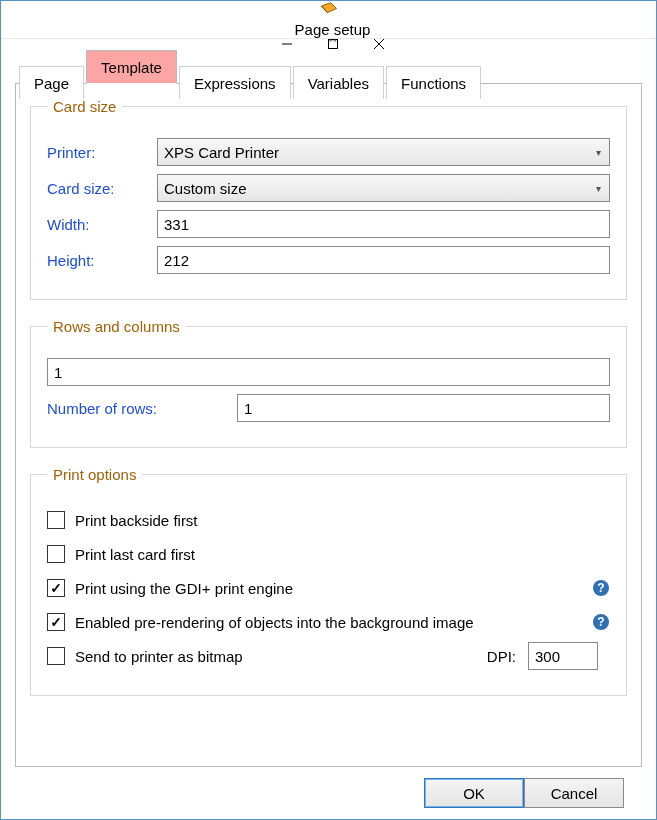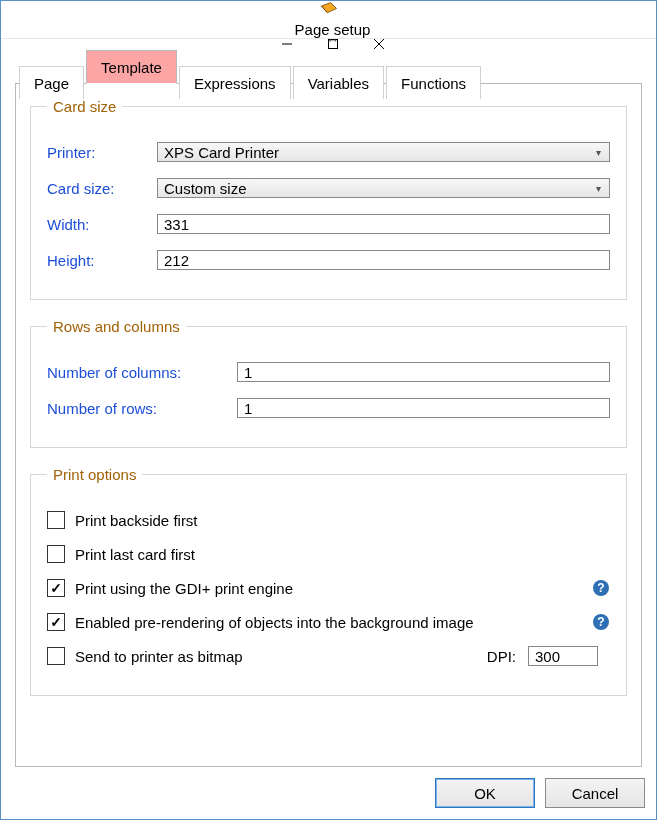--- a/index.html
+++ b/index.html
@@ -103,21 +103,21 @@
     display:flex; align-items:center;
     margin: 6px 0;
     min-height: 30px;
   }
   .lbl { color:#1d4ed8; }
   .cardsize .lbl { width: 110px; }
   .rowscols .lbl { width: 190px; }
 
   .field, .combo {
     flex:1;
-    height: 20px;
+    height: 28px;
     border: 1px solid #888;
     background:#fff;
     padding: 2px 6px;
     font: inherit;
   }
   .combo {
     background: linear-gradient(#f7f7f7,#e6e6e6);
     display:flex; align-items:center; justify-content:space-between;
     padding-right: 8px;
   }
@@ -148,22 +148,21 @@
   }
   .help svg { width:18px; height:18px; }
 
   .dpiwrap { position:absolute; right:12px; display:flex; align-items:center; gap:12px; }
   .dpiwrap .field { width: 70px; flex:none; text-align:left; }
 
   
   .footer {
     height: 52px;
     display:flex; justify-content:flex-end; align-items:center;
-    gap: 10px;
-    padding: 0 11px;
+    padding: 0 32px;
   }
   .btn {
     min-width: 100px;
     height: 30px;
     border: 1px solid #8a8a8a;
     background: linear-gradient(#f4f4f4,#e5e5e5);
     font: inherit;
     padding: 0 18px;
   }
   .btn.default {
@@ -244,21 +243,20 @@
       <div class="row">
         <span class="lbl">Height:</span>
         <input class="field" value="212" style="">
       </div>
     </fieldset>
 
     <fieldset class="group rowscols">
       <legend>Rows and columns</legend>
 
       <div class="row">
-        <span class="lbl">Number of columns:</span>
         <input class="field" value="1" style="">
       </div>
       <div class="row">
         <span class="lbl">Number of rows:</span>
         <input class="field" value="1" style="">
       </div>
     </fieldset>
 
     <fieldset class="group">
       <legend>Print options</legend>

